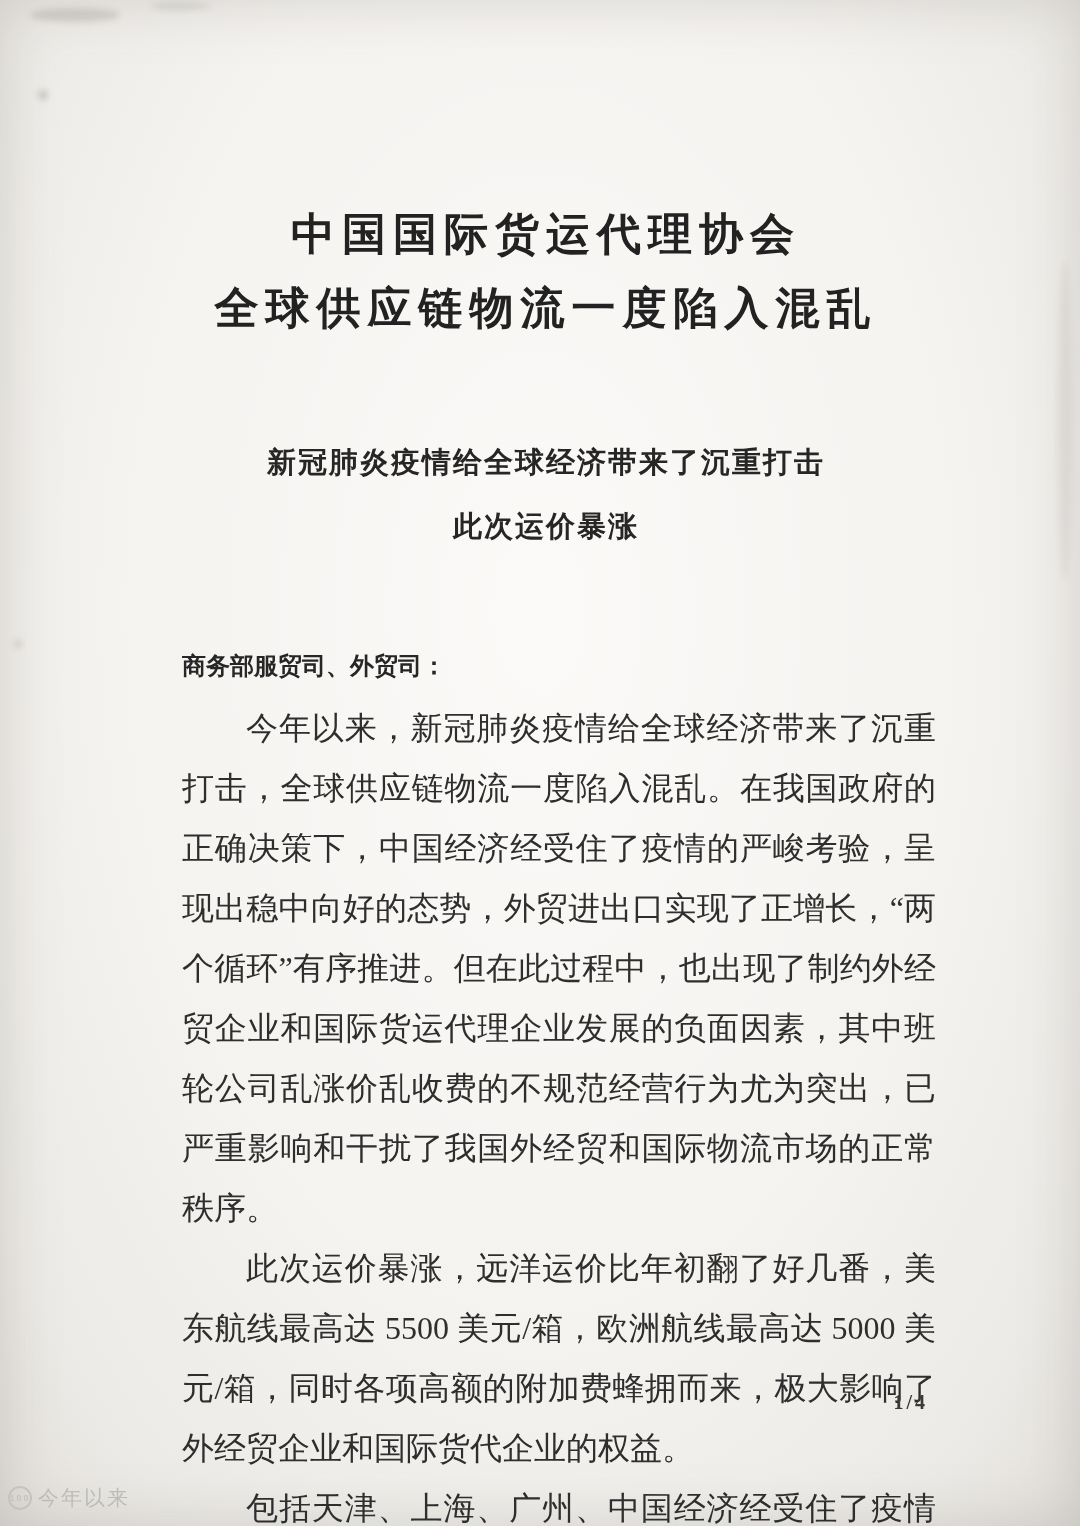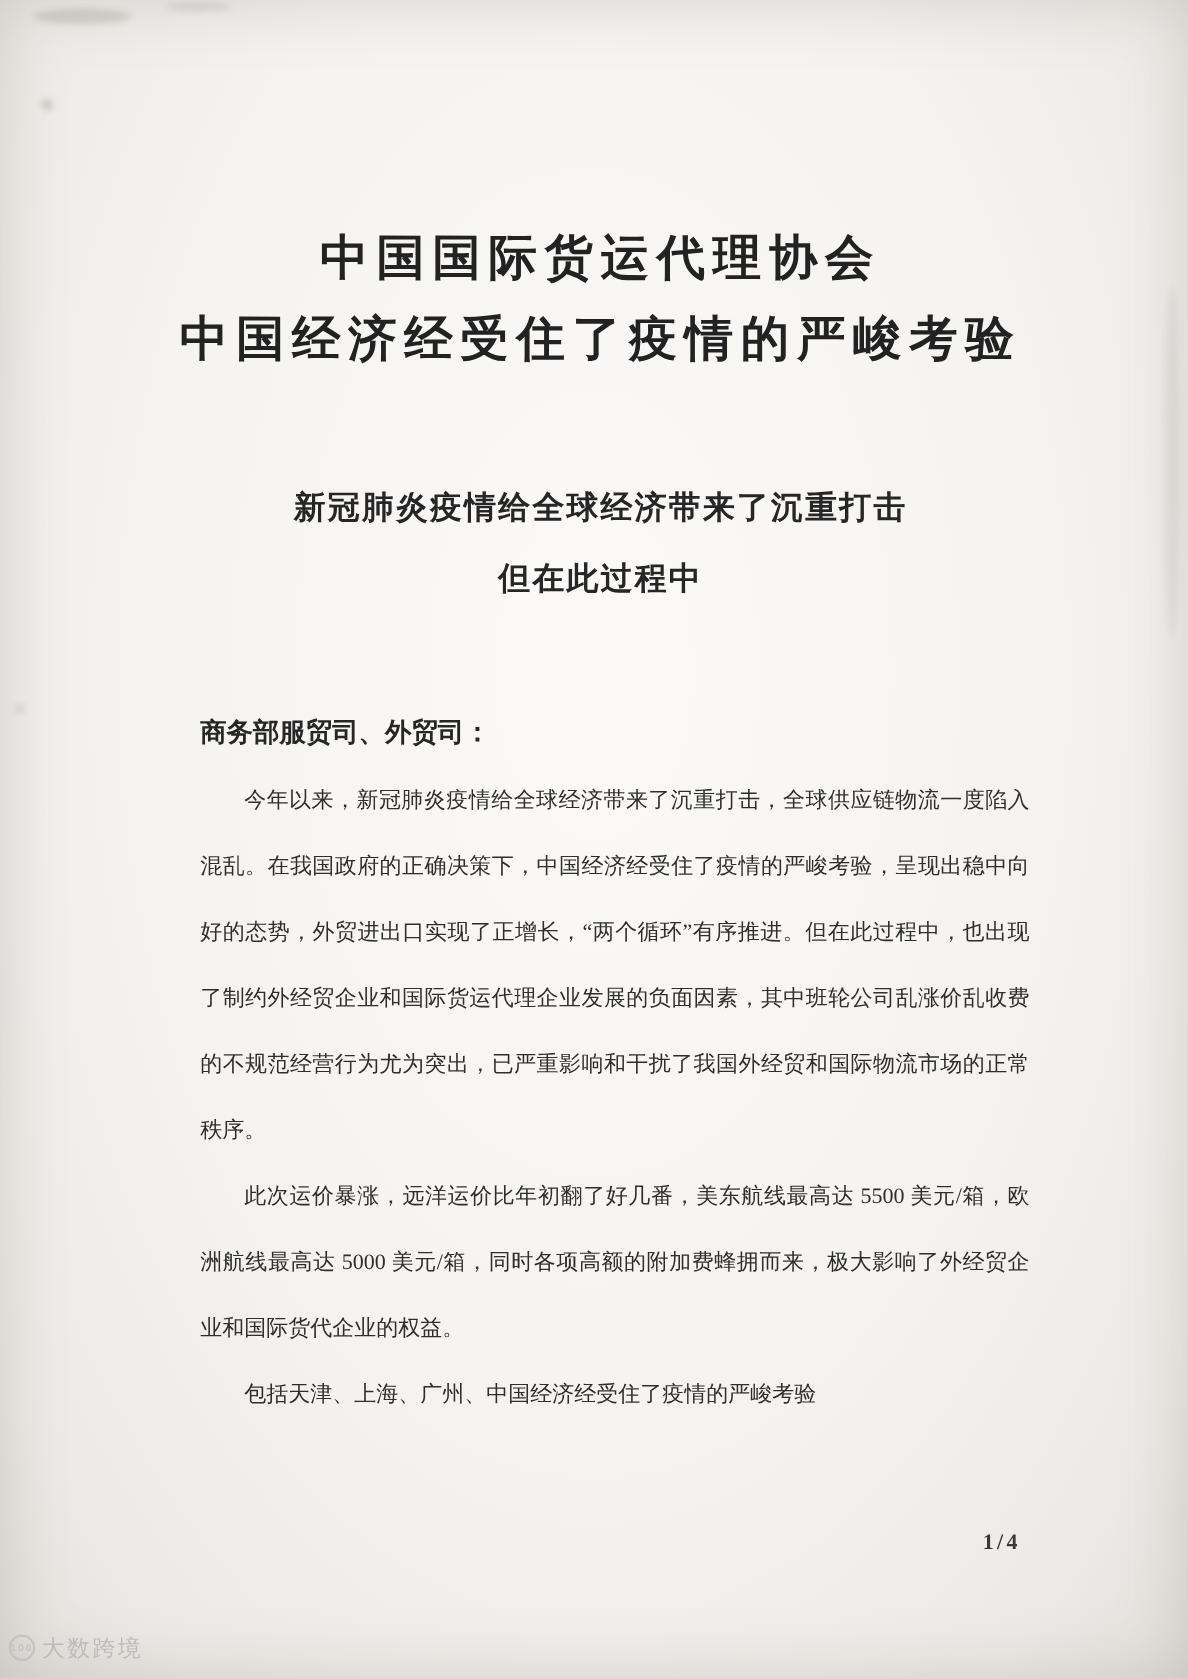--- a/index.html
+++ b/index.html
@@ -53,21 +53,21 @@
 
   .letter-body { margin-top: 92px; }
   .salutation {
     font-weight: bold;
     font-size: 24px;
     color: #262626;
     margin-left: 32px;
     margin-bottom: 16px;
   }
   .para {
-    font-size: 20px;
+    font-size: 32px;
     line-height: 60px;
     text-align: justify;
     text-indent: 2em;
     margin-left: 32px;
     margin-right: 6px;
     color: #2e2e2e;
   }
 
   .page-number {
     position: absolute;
@@ -112,37 +112,37 @@
   <div class="artifact a1"></div>
   <div class="artifact a2"></div>
   <div class="artifact a3"></div>
   <div class="artifact a4"></div>
   <div class="artifact a5"></div>
 
   <div class="content">
 
     <div class="org-block">
       <div class="org-line">中国国际货运代理协会</div>
-      <div class="org-line">中国经济经受住了疫情的严峻考验</div>
+      <div class="org-line">全球供应链物流一度陷入混乱</div>
     </div>
 
     <div class="title-block">
       <div class="title-line">新冠肺炎疫情给全球经济带来了沉重打击</div>
-      <div class="title-line">但在此过程中</div>
+      <div class="title-line">此次运价暴涨</div>
     </div>
 
     <div class="letter-body">
       <div class="salutation">商务部服贸司、外贸司：</div>
       <p class="para">今年以来，新冠肺炎疫情给全球经济带来了沉重打击，全球供应链物流一度陷入混乱。在我国政府的正确决策下，中国经济经受住了疫情的严峻考验，呈现出稳中向好的态势，外贸进出口实现了正增长，“两个循环”有序推进。但在此过程中，也出现了制约外经贸企业和国际货运代理企业发展的负面因素，其中班轮公司乱涨价乱收费的不规范经营行为尤为突出，已严重影响和干扰了我国外经贸和国际物流市场的正常秩序。</p>
       <p class="para">此次运价暴涨，远洋运价比年初翻了好几番，美东航线最高达 5500 美元/箱，欧洲航线最高达 5000 美元/箱，同时各项高额的附加费蜂拥而来，极大影响了外经贸企业和国际货代企业的权益。</p>
       <p class="para">包括天津、上海、广州、中国经济经受住了疫情的严峻考验</p>
     </div>
 
   </div>
 
   <div class="page-number">1/4</div>
 
   <div class="watermark">
     <span class="watermark-logo">100</span>
-    <span>大数跨境</span>
+    <span>今年以来</span>
   </div>
 
 </div>
 
 </body></html>

